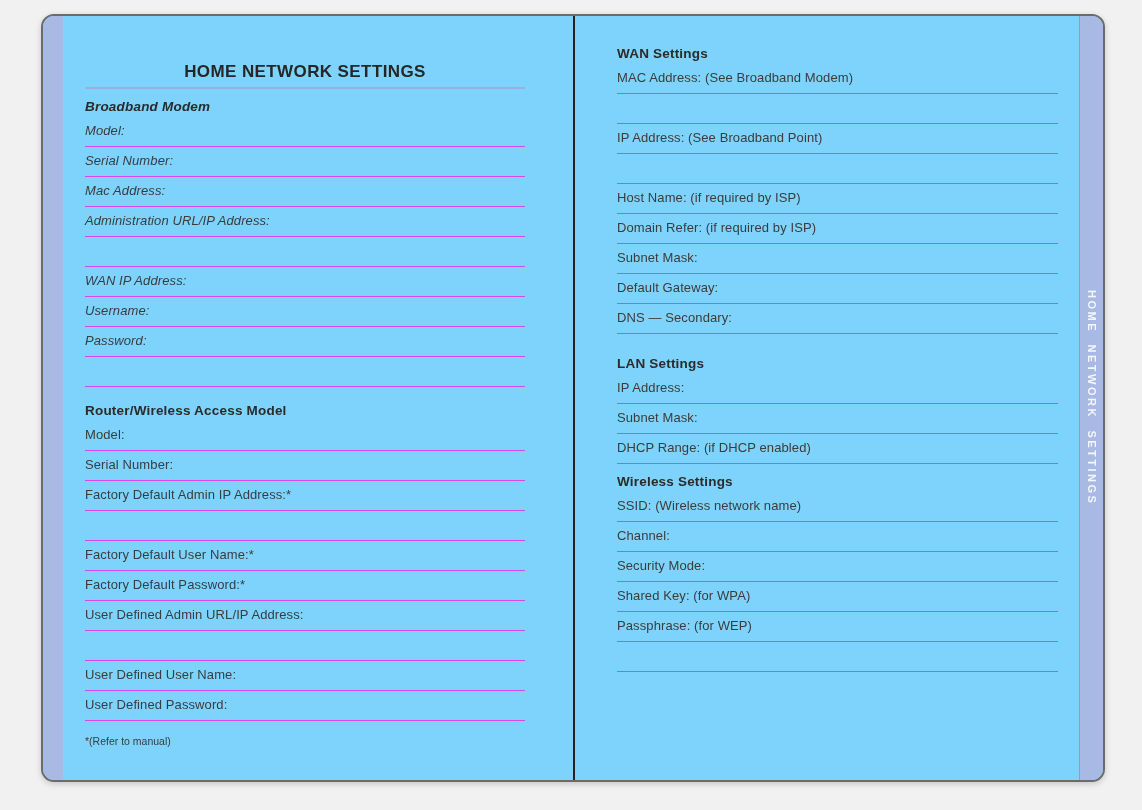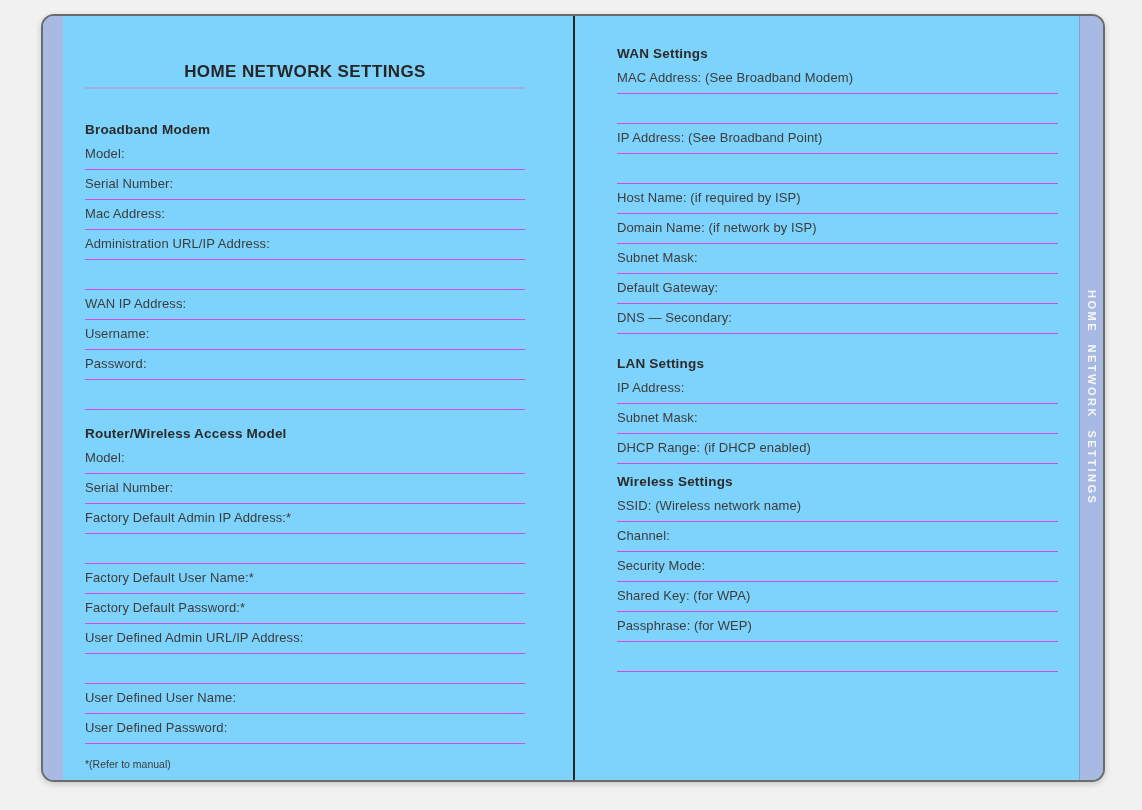--- a/index.html
+++ b/index.html
@@ -92,21 +92,21 @@
   }
   .row .label {
     font-size: 13px;
     color: #3c3c3c;
     line-height: 16px;
     padding-bottom: 2px;
     letter-spacing: 0.1px;
     white-space: nowrap;
   }
   
-  #left-groups  .group:nth-child(1) { margin-top: 31px; }
+  #left-groups  .group:nth-child(1) { margin-top: 8px; font-style: italic; }
   #left-groups  .group:nth-child(2) { margin-top: 14px; }
   
   #right-groups .group:nth-child(1) { margin-top: 28px; }
   #right-groups .group:nth-child(2) { margin-top: 20px; }
   #right-groups .group:nth-child(3) { margin-top: 8px; }
   .footnote {
     margin-top: 14px;
     font-size: 10.5px;
     color: #3c3c3c;
   }
@@ -191,21 +191,21 @@
           </div>
           <div class="row blank"></div>
           <div class="row">
             <span class="label">IP Address: (See Broadband Point)</span>
           </div>
           <div class="row blank"></div>
           <div class="row">
             <span class="label">Host Name: (if required by ISP)</span>
           </div>
           <div class="row">
-            <span class="label">Domain Name: (if network by ISP)</span>
+            <span class="label">Domain Refer: (if required by ISP)</span>
           </div>
           <div class="row">
             <span class="label">Subnet Mask:</span>
           </div>
           <div class="row">
             <span class="label">Default Gateway:</span>
           </div>
           <div class="row">
             <span class="label">DNS — Secondary:</span>
           </div>

